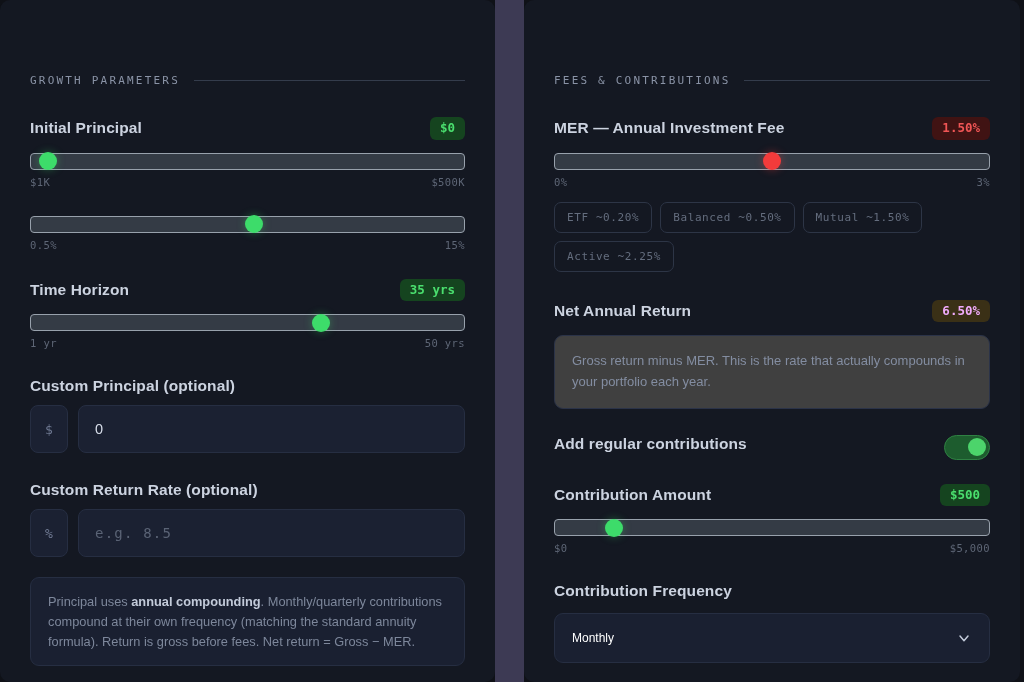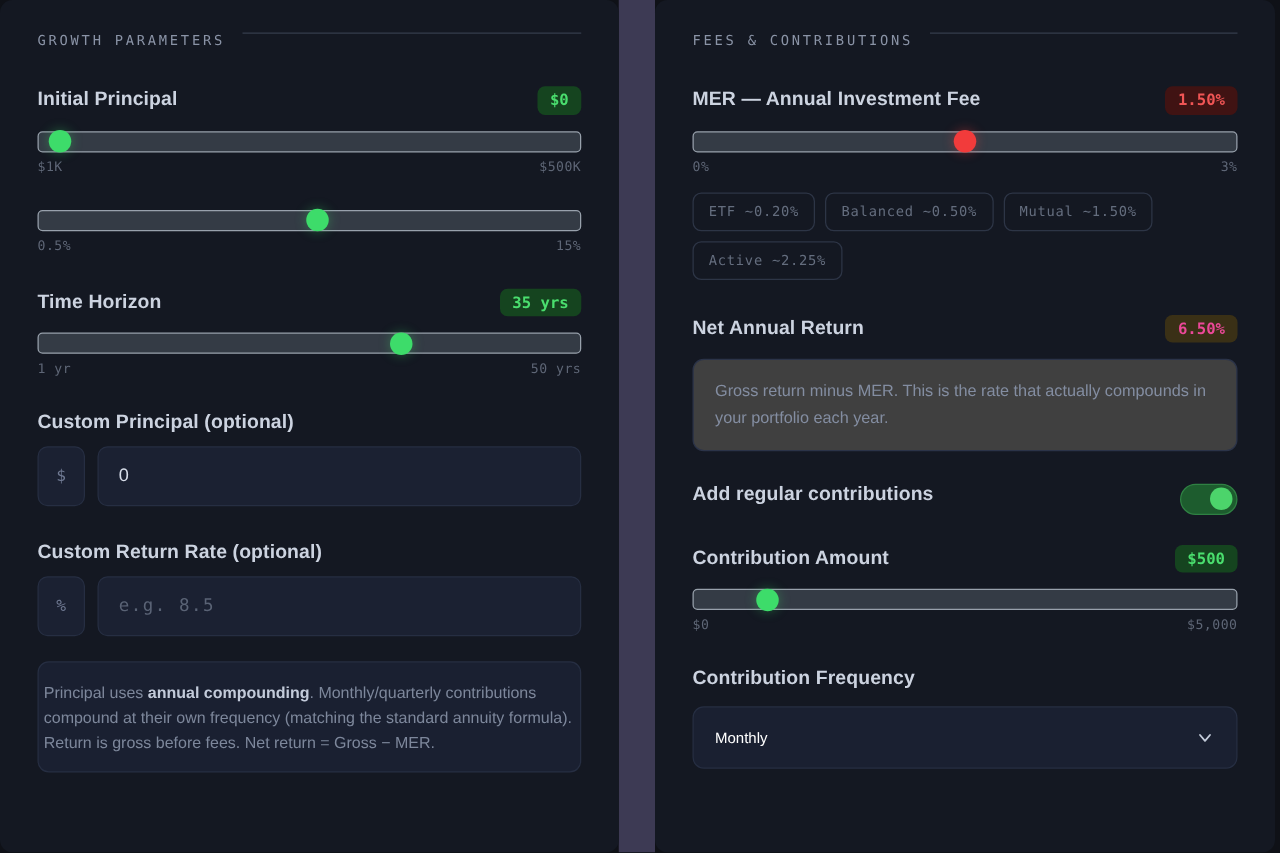--- a/index.html
+++ b/index.html
@@ -34,23 +34,24 @@
     position: relative;
   }
 
   .panel-left  { width: 495px; }
   .gutter      { width: 29px; background: #3d3a54; flex: 0 0 29px; }
   .panel-right { width: 496px; }
 
   
   .section-head {
     display: flex;
-    align-items: flex-start;
+    align-items: center;
     gap: 14px;
     margin-bottom: 30px;
+    margin-top: 48px;
   }
   .section-head .label {
     font-family: "DejaVu Sans Mono", monospace;
     font-size: 11px;
     letter-spacing: 2.2px;
     color: #8a93a6;
     white-space: nowrap;
   }
   .section-head .rule {
     flex: 1;
@@ -79,21 +80,21 @@
     font-family: "DejaVu Sans Mono", monospace;
     font-size: 12.5px;
     font-weight: 700;
     padding: 5px 10px;
     border-radius: 6px;
     line-height: 1;
     white-space: nowrap;
   }
   .badge-green { background: #15441f; color: #4ade6e; }
   .badge-red   { background: #401313; color: #f05555; }
-  .badge-amber { background: #3a3016; color: #ec4899; }
+  .badge-amber { background: #3a3016; color: #f0abfc; }
 
   
   .slider {
     position: relative;
     height: 17px;
     border-radius: 4px;
     background: #343b45;
     border: 1px solid #98a1ac;
     margin-bottom: 6px;
   }
@@ -179,21 +180,21 @@
     color: #5a6375;
     letter-spacing: 1.2px;
     font-size: 14px;
   }
 
   
   .note {
     background: #1a2031;
     border: 1px solid #262e42;
     border-radius: 9px;
-    padding: 14px 4px;
+    padding: 14px 17px;
     font-size: 12.8px;
     line-height: 1.55;
     color: #7d879b;
   }
   .note b { color: #c3cbda; font-weight: 700; }
 
   .info-box {
     background: #404040;
     border: 1px solid #2b3348;
     border-radius: 9px;

